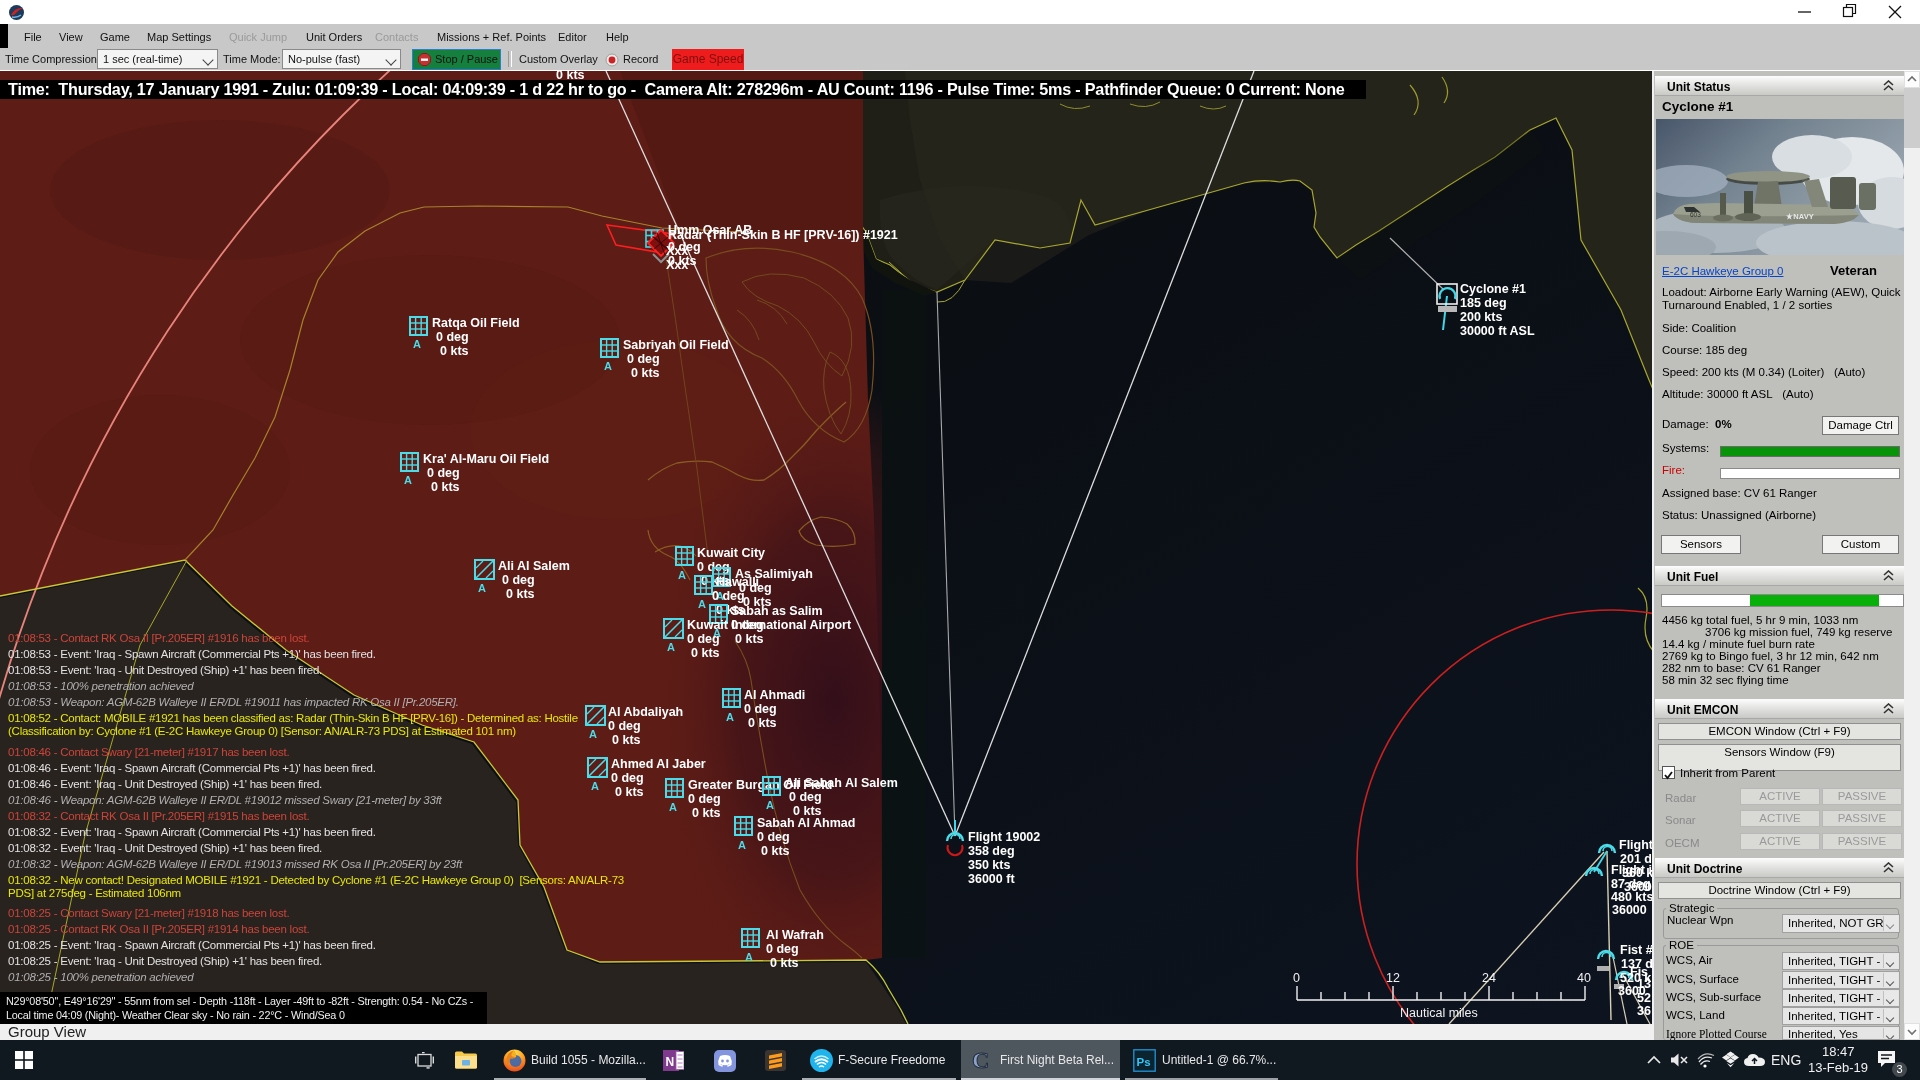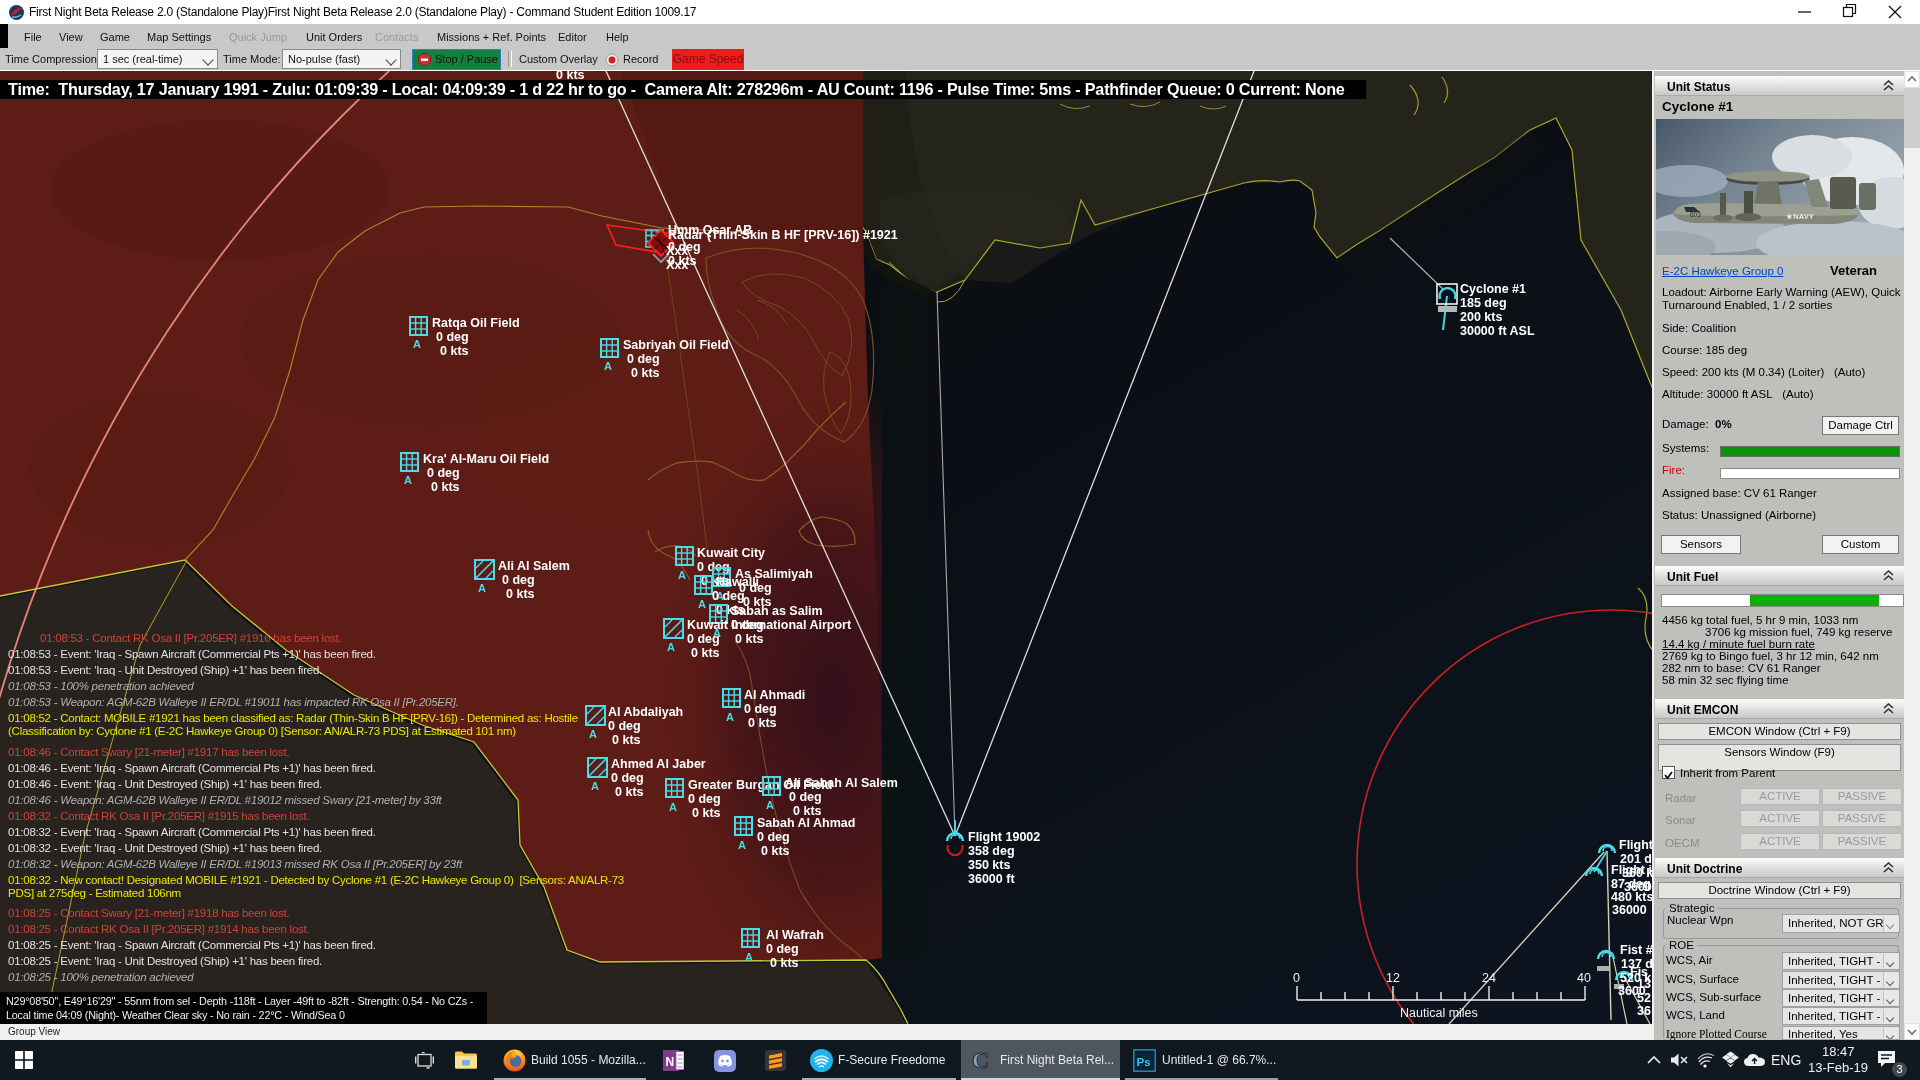--- a/index.html
+++ b/index.html
@@ -20,21 +20,21 @@
   
   #map { left:0; top:71px; width:1654px; height:953px; background:#0c1118; }
   #banner { left:0; top:80px; width:1366px; height:19px; background:#000; color:#fff; font-size:16.2px; letter-spacing:-0.22px; font-weight:bold; line-height:19px; padding-left:8px; white-space:nowrap; }
   
   .log { position:absolute; left:8px; font-size:11.5px; letter-spacing:-0.25px; white-space:nowrap; }
   .lr { color:#cc4438; }
   .lw { color:#e2e2e2; }
   .li { color:#b0b0b0; font-style:italic; }
   .ly { color:#e8e800; }
   #coordbox { left:0; top:992px; width:487px; height:32px; background:#000; color:#efefef; font-size:10.8px; letter-spacing:-0.2px; padding:2px 0 0 6px; line-height:14px; }
-  #groupview { left:0; top:1024px; width:1904px; height:16px; background:#f0f0f0; color:#222; font-size:10px; padding-left:8px; line-height:15px; }
+  #groupview { left:0; top:1024px; width:1904px; height:16px; background:#f0f0f0; color:#222; font-size:15px; padding-left:8px; line-height:15px; }
   
   #panel { left:1652px; top:71px; width:252px; height:969px; background:#bfbfbc; border-left:2px solid #f0f0f0; }
   .phead { position:absolute; left:1px; width:249px; height:20px; background:linear-gradient(#fdfdfd,#dcdcda 60%,#c9c9c6); border-bottom:1px solid #a8a8a8; }
   .phead b { position:absolute; left:12px; top:4px; font-size:12px; color:#000; }
   .pchev { position:absolute; right:10px; top:4px; width:11px; height:12px; }
   .ptxt { position:absolute; left:8px; font-size:11.5px; color:#000; white-space:nowrap; }
   .btn { position:absolute; background:#e4e4e1; border:1px solid #909090; font-size:11.5px; color:#000; text-align:center; }
   .bar { position:absolute; border:1px solid #8a8a8a; background:#fff; }
   .ddl { position:absolute; background:#e5e5e5; border:1px solid #a0a0a0; font-size:11.5px; color:#000; padding-left:5px; white-space:nowrap; overflow:hidden; }
   .ddb { position:absolute; right:1px; top:1px; bottom:1px; width:15px; background:#e8e8e8; border-left:1px solid #c0c0c0; }
@@ -329,21 +329,21 @@
 <text class="sc" x="1386" y="982">12</text>
 <text class="sc" x="1482" y="982">24</text>
 <text class="sc" x="1577" y="982">40</text>
 <text class="sc" x="1400" y="1017">Nautical miles</text>
 </svg>
 </div>
 
 <div id="banner" class="abs">Time:&nbsp; Thursday, 17 January 1991 - Zulu: 01:09:39 - Local: 04:09:39 - 1 d 22 hr to go - &nbsp;Camera Alt: 278296m - AU Count: 1196 - Pulse Time: 5ms - Pathfinder Queue: 0 Current: None</div>
 
 <div id="logs" class="abs" style="left:0;top:0;width:1654px;height:1024px;">
-  <div class="log lr" style="top:632px;margin-left:32px;">01:08:53 - Contact RK Osa II [Pr.205ER] #1916 has been lost.</div>
+  <div class="log lr" style="top:632px;">01:08:53 - Contact RK Osa II [Pr.205ER] #1916 has been lost.</div>
   <div class="log lw" style="top:648px;">01:08:53 - Event: 'Iraq - Spawn Aircraft (Commercial Pts +1)' has been fired.</div>
   <div class="log lw" style="top:664px;">01:08:53 - Event: 'Iraq - Unit Destroyed (Ship) +1' has been fired.</div>
   <div class="log li" style="top:680px;">01:08:53 - 100% penetration achieved</div>
   <div class="log li" style="top:696px;">01:08:53 - Weapon: AGM-62B Walleye II ER/DL #19011 has impacted RK Osa II [Pr.205ER].</div>
   <div class="log ly" style="top:712px;">01:08:52 - Contact: MOBILE #1921 has been classified as: Radar (Thin-Skin B HF [PRV-16]) - Determined as: Hostile</div>
   <div class="log ly" style="top:725px;">(Classification by: Cyclone #1 (E-2C Hawkeye Group 0) [Sensor: AN/ALR-73 PDS] at Estimated 101 nm)</div>
   <div class="log lr" style="top:746px;">01:08:46 - Contact Swary [21-meter] #1917 has been lost.</div>
   <div class="log lw" style="top:762px;">01:08:46 - Event: 'Iraq - Spawn Aircraft (Commercial Pts +1)' has been fired.</div>
   <div class="log lw" style="top:778px;">01:08:46 - Event: 'Iraq - Unit Destroyed (Ship) +1' has been fired.</div>
   <div class="log li" style="top:794px;">01:08:46 - Weapon: AGM-62B Walleye II ER/DL #19012 missed Swary [21-meter] by 33ft</div>
@@ -431,21 +431,21 @@
       <b>Unit Fuel</b>
       <svg class="pchev" viewBox="0 0 11 12">
         <path d="M1,5 L5.5,1 L10,5 M1,10 L5.5,6 L10,10" fill="none" stroke="#333" stroke-width="1.6"></path>
       </svg>
     </div>
   <div class="bar" style="left:7px;top:523px;width:243px;height:13px;">
       <div style="position:absolute;left:88px;top:0;width:129px;height:11px;background:#0ab00a;"></div>
     </div>
   <div class="ptxt" style="top:543px;font-size:11.5px;">4456 kg total fuel, 5 hr 9 min, 1033 nm</div>
   <div class="ptxt" style="top:555px;font-size:11.5px;margin-left:43px;">3706 kg mission fuel, 749 kg reserve</div>
-  <div class="ptxt" style="top:567px;font-size:11.5px;text-decoration:underline;">14.4 kg / minute fuel burn rate</div>
+  <div class="ptxt" style="top:567px;font-size:11.5px;">14.4 kg / minute fuel burn rate</div>
   <div class="ptxt" style="top:579px;font-size:11.5px;">2769 kg to Bingo fuel, 3 hr 12 min, 642 nm</div>
   <div class="ptxt" style="top:591px;font-size:11.5px;">282 nm to base: CV 61 Ranger</div>
   <div class="ptxt" style="top:603px;font-size:11.5px;">58 min 32 sec flying time</div>
 
   <div class="phead" style="top:628px;">
       <b>Unit EMCON</b>
       <svg class="pchev" viewBox="0 0 11 12">
         <path d="M1,5 L5.5,1 L10,5 M1,10 L5.5,6 L10,10" fill="none" stroke="#333" stroke-width="1.6"></path>
       </svg>
     </div>
@@ -504,21 +504,20 @@
       </svg>
   </div>
 </div>
 
 <div id="titlebar" class="abs">
   <svg style="position:absolute;left:8px;top:4px;" width="17" height="17" viewBox="0 0 17 17">
     <circle cx="8.5" cy="8.5" r="7.5" fill="#1b3a5c"></circle>
     <path d="M3,11 Q7,3 15,4 Q10,6 8,9 Q6,12 3,11 Z" fill="#cc2222"></path>
     <path d="M4,13 Q9,14 13,11" stroke="#7ab0e0" stroke-width="1.5" fill="none"></path>
   </svg>
-  <span class="ttl">First Night Beta Release 2.0 (Standalone Play)First Night Beta Release 2.0 (Standalone Play) - Command Student Edition 1009.17</span>
   <svg style="position:absolute;left:1797px;top:5px;" width="15" height="14" viewBox="0 0 15 14">
       <line x1="1" y1="7" x2="14" y2="7" stroke="#111" stroke-width="1.3"></line>
     </svg>
   <svg style="position:absolute;left:1842px;top:3px;" width="15" height="16" viewBox="0 0 15 16">
       <rect x="1.5" y="4.5" width="9" height="9" fill="none" stroke="#111" stroke-width="1.2"></rect>
       <path d="M4.5,4.5 L4.5,1.5 L13.5,1.5 L13.5,10.5 L10.5,10.5" fill="none" stroke="#111" stroke-width="1.2"></path>
     </svg>
   <svg style="position:absolute;left:1888px;top:5px;" width="14" height="14" viewBox="0 0 14 14">
       <path d="M1,1 L13,13 M13,1 L1,13" stroke="#111" stroke-width="1.3"></path>
     </svg>

